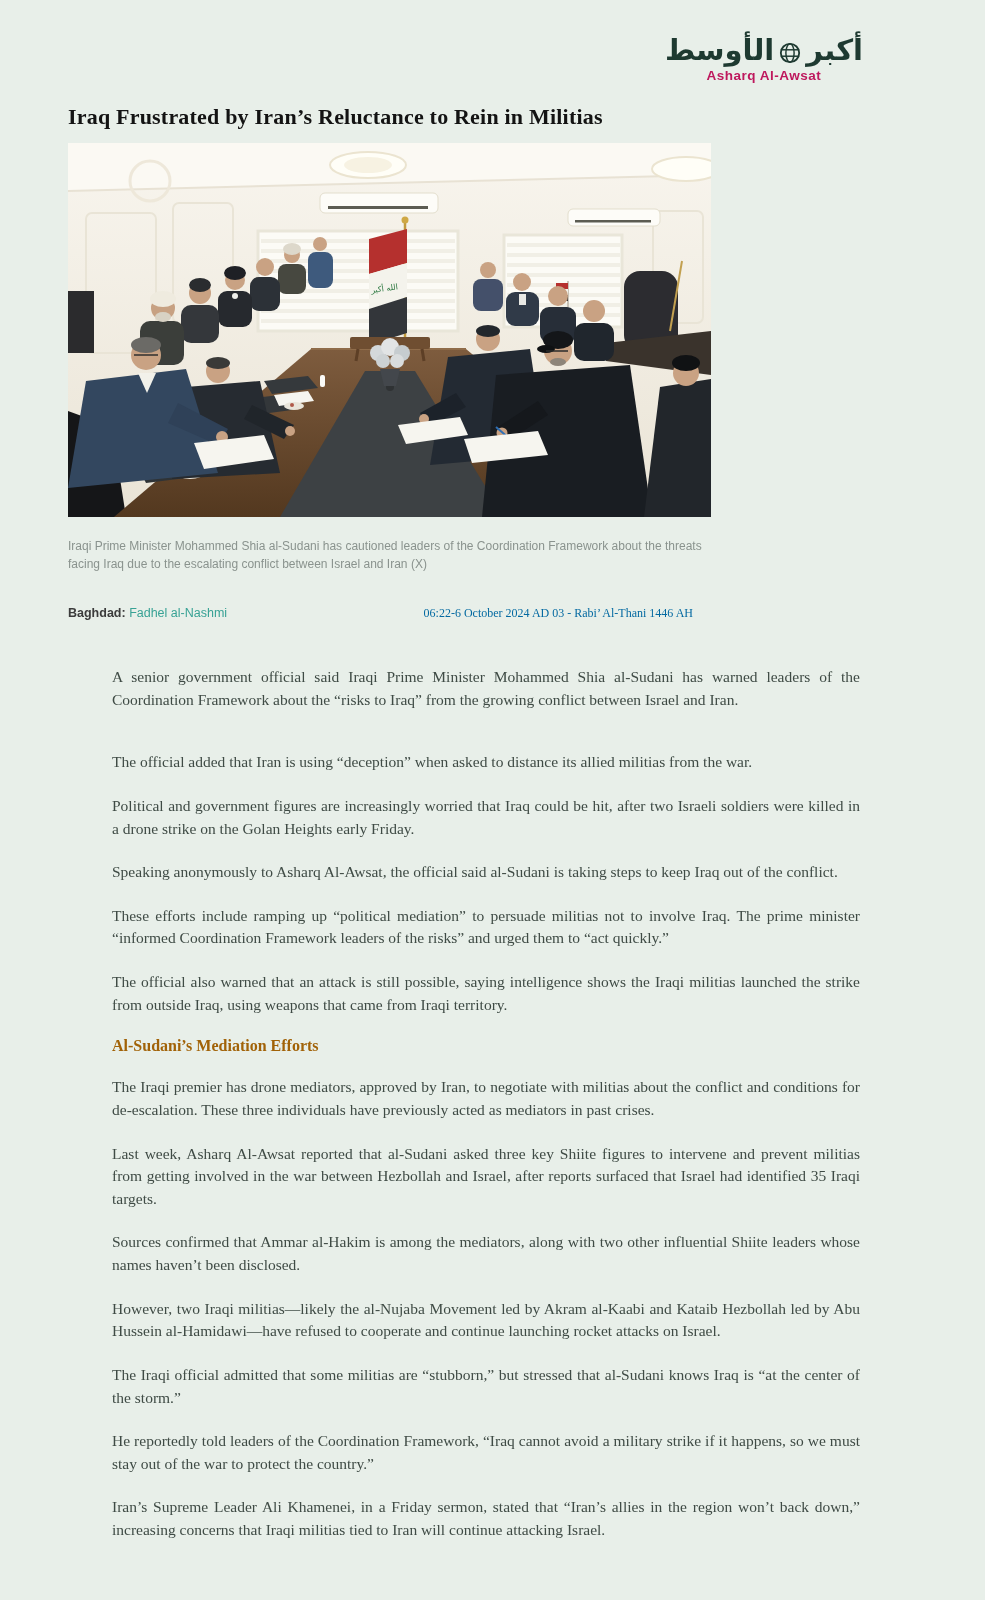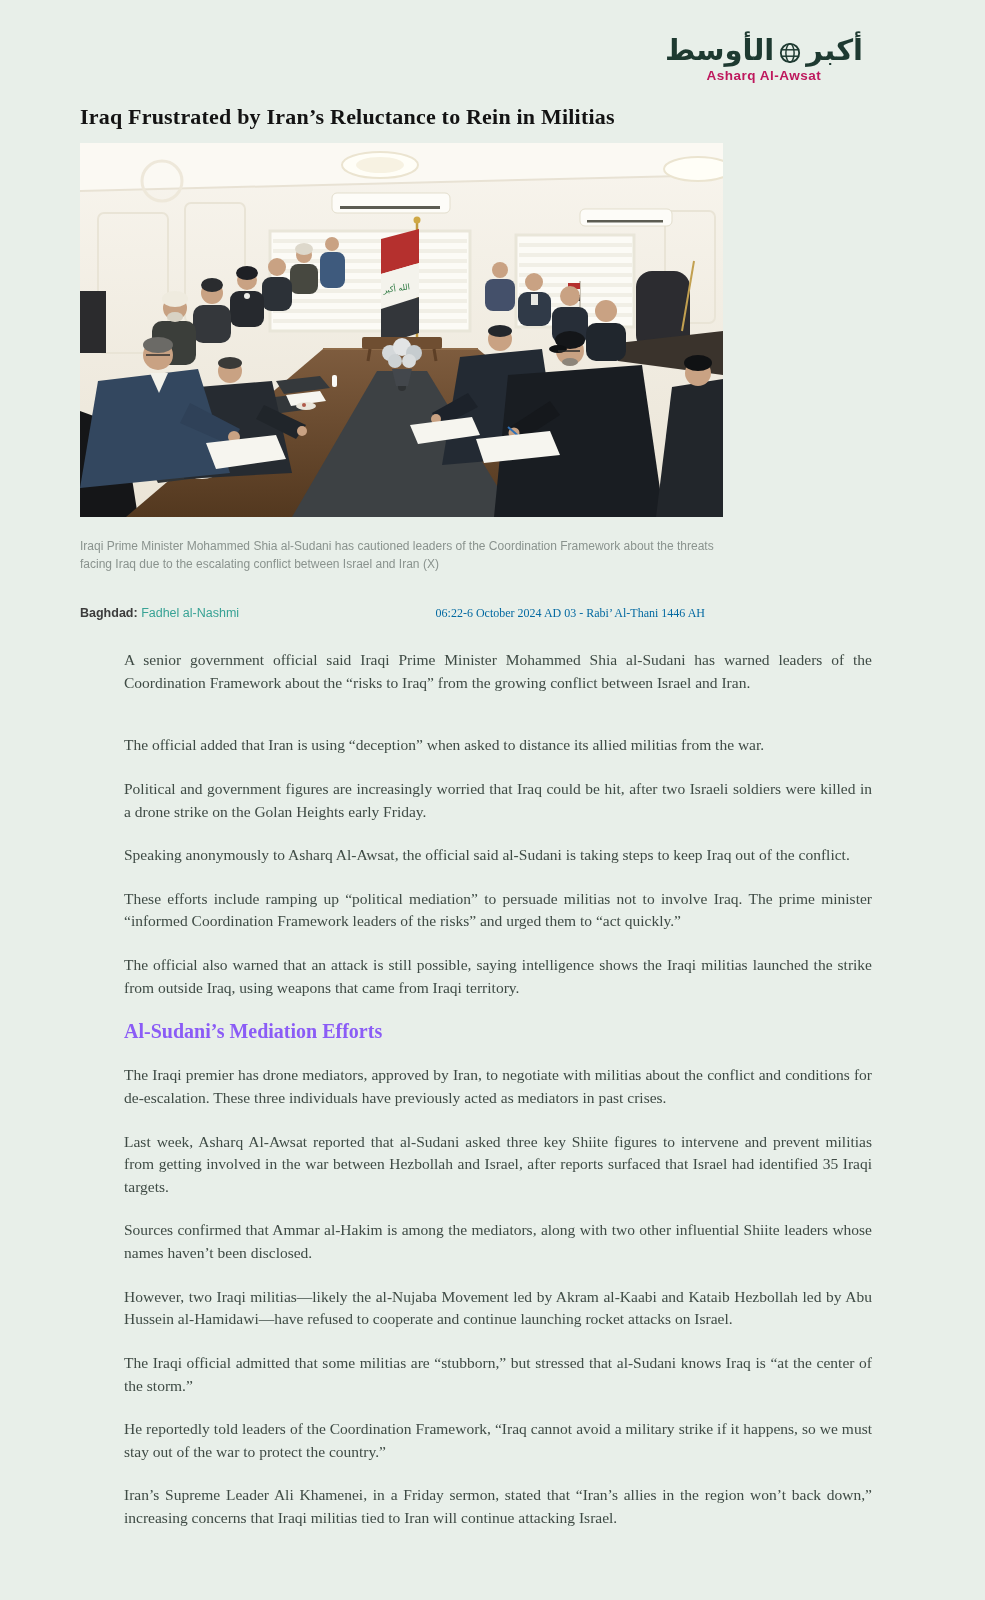--- a/index.html
+++ b/index.html
@@ -10,21 +10,21 @@
     font-family:"Liberation Sans","DejaVu Sans",sans-serif;
     position:relative; overflow:hidden;
   }
   .site-header { position:absolute; top:36px; right:122px; text-align:center; }
   .logo { display:inline-block; cursor:pointer; color:#1e3a31; text-align:center; }
   .logo-ar { direction:rtl; display:flex; align-items:center; gap:5px; justify-content:center;
     font-family:"DejaVu Sans",sans-serif; font-weight:bold; font-size:29px; letter-spacing:-1px; line-height:1; }
   .logo-globe { width:22px; height:22px; display:inline-block; }
   .logo-en { font-size:13.5px; font-weight:bold; letter-spacing:0.5px; margin-top:3px; color:#be185d; }
 
-  .content { position:absolute; left:80px; top:104px; width:849px; }
+  .content { position:absolute; left:68px; top:104px; width:849px; }
   h1.headline {
     font-family:"Liberation Serif","DejaVu Serif",serif;
     font-size:22px; font-weight:bold; color:#131313; letter-spacing:0.2px;
     margin-bottom:13px;
   }
   figure.photo { width:643px; height:374px; background:#f2efe6; overflow:hidden; }
   figure.photo svg { display:block; }
   .caption {
     width:641px; margin-top:20px;
     font-size:12px; line-height:1.5; color:#8a938e;
@@ -32,30 +32,30 @@
   .byline-row {
     width:625px; margin-top:19px;
     display:flex; justify-content:space-between; align-items:baseline;
   }
   .byline { font-size:12.5px; color:#3c3c3c; font-weight:bold;margin-top:14px; }
   .byline a { color:#38a295; font-weight:normal; text-decoration:none; cursor:pointer; }
   .timestamp {
     font-family:"Liberation Serif","DejaVu Serif",serif;
     font-size:12px; color:#0369a1;
   }
-  .article-body { margin-left:44px; margin-top:28px; width:748px; }
+  .article-body { margin-left:44px; margin-top:45px; width:748px; }
   .article-body p {
     font-family:"Liberation Serif","DejaVu Serif",serif;
     font-size:15.5px; line-height:1.46; color:#3f4b45;
     text-align:justify; margin-bottom:21px;
   }
   .article-body p.lead { margin-bottom:40px; }
   .article-body h2.subhead {
     font-family:"Liberation Serif","DejaVu Serif",serif;
-    font-size:20px; font-weight:bold; color:#8b5cf6;
+    font-size:16px; font-weight:bold; color:#a16207;
     margin:3px 0 21px 0;
   }
 </style>
 </head>
 <body>
 
 <header class="site-header">
   <div class="logo">
     <div class="logo-ar">
       <span>أكبر</span>

